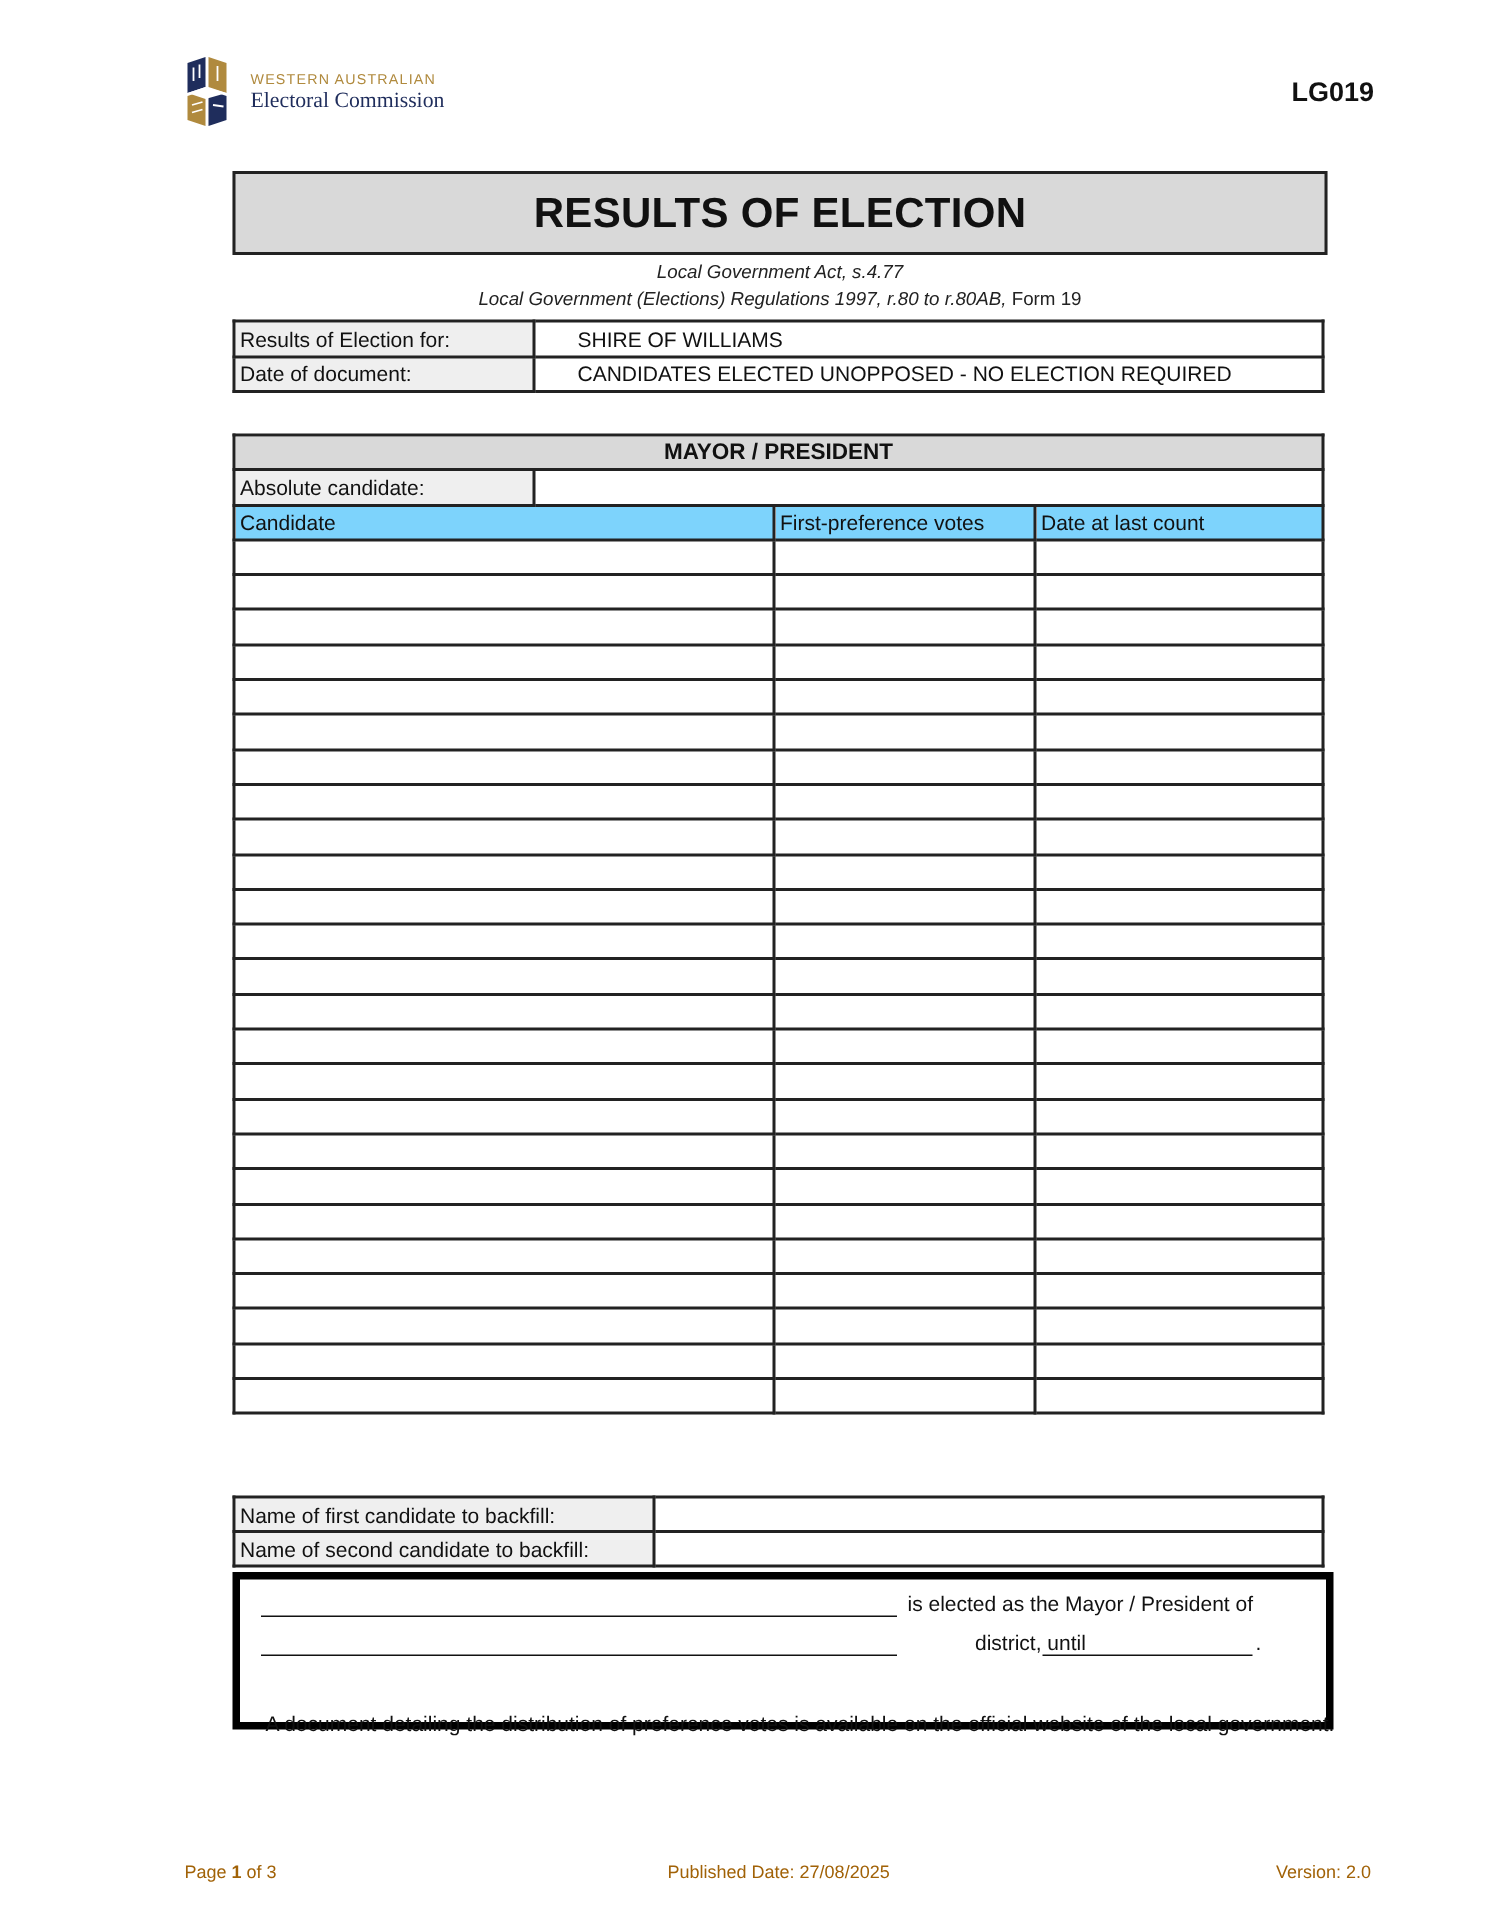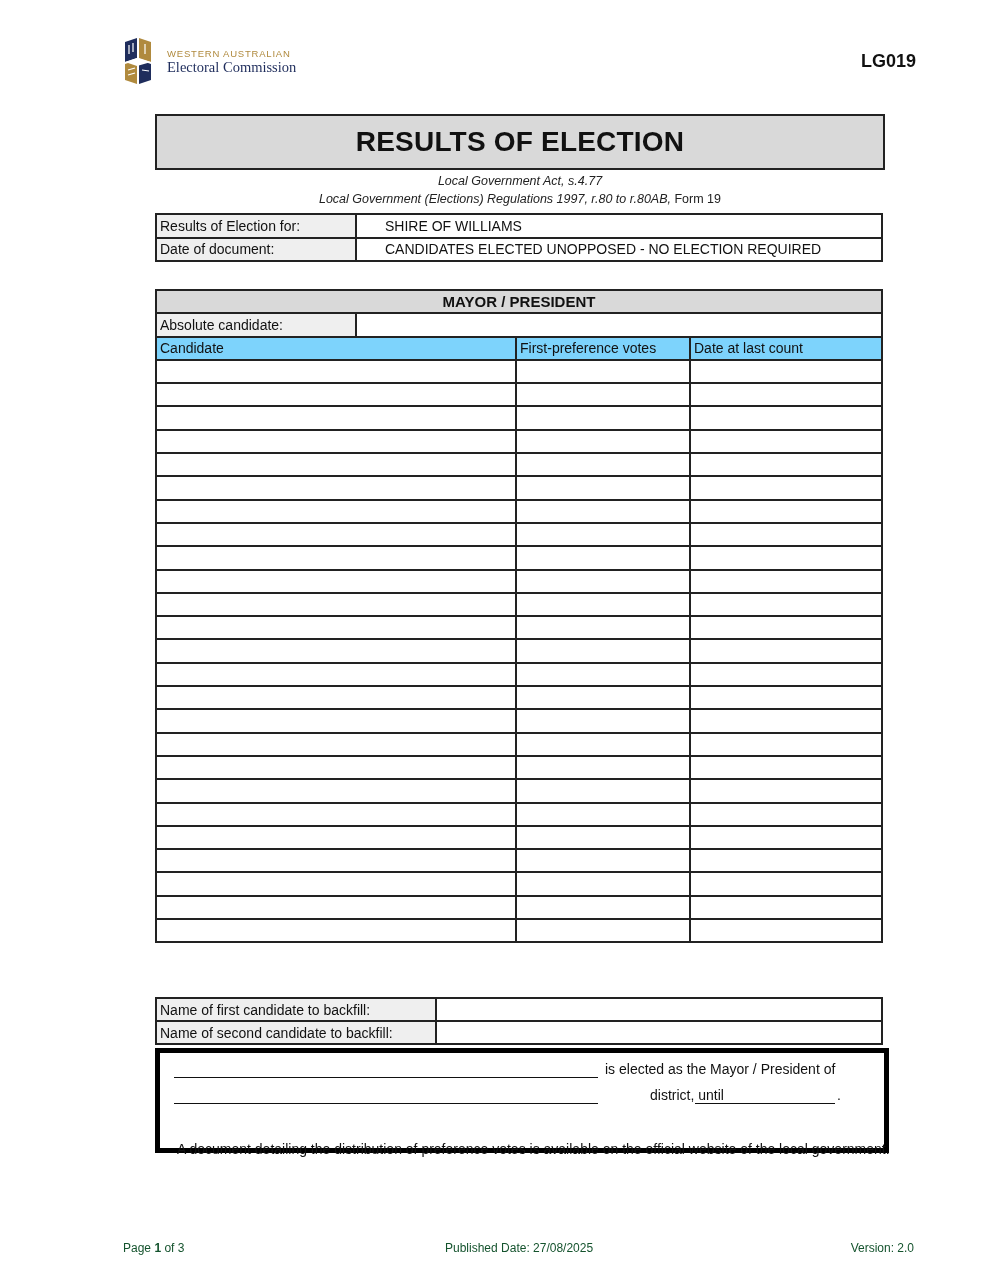--- a/index.html
+++ b/index.html
@@ -46,21 +46,21 @@
   .declaration .line { position: absolute; border-bottom: 1.5px solid #111; height: 0; }
   .dl1 { left: 14px; top: 24px; width: 424px; }
   .dl2 { left: 14px; top: 50px; width: 424px; }
   .dl3 { left: 535px; top: 50px; width: 140px; }
   .declaration .txt { position: absolute; font-size: 14px; white-space: nowrap; }
   .t1 { left: 445px; top: 8px; }
   .t2 { left: 446px; top: 34px; margin-left: 44px; }
   .t3 { left: 677px; top: 34px; }
   .t4 { left: 17px; top: 56px; width: 690px; white-space: normal; line-height: 19px; margin-top: 31px; }
 
-  .footer { position: absolute; top: 1241px; font-size: 12px; color: #14532d; }
+  .footer { position: absolute; top: 1241px; font-size: 12px; color: #a16207; }
   .f-page { left: 123px; }
   .f-page b { font-weight: bold; }
   .f-pub { left: 445px; }
   .f-ver { right: 80px; }
 </style>
 </head>
 <body>
 
 <div class="logo">
   <svg class="logo-mark" viewBox="0 0 30 50">

